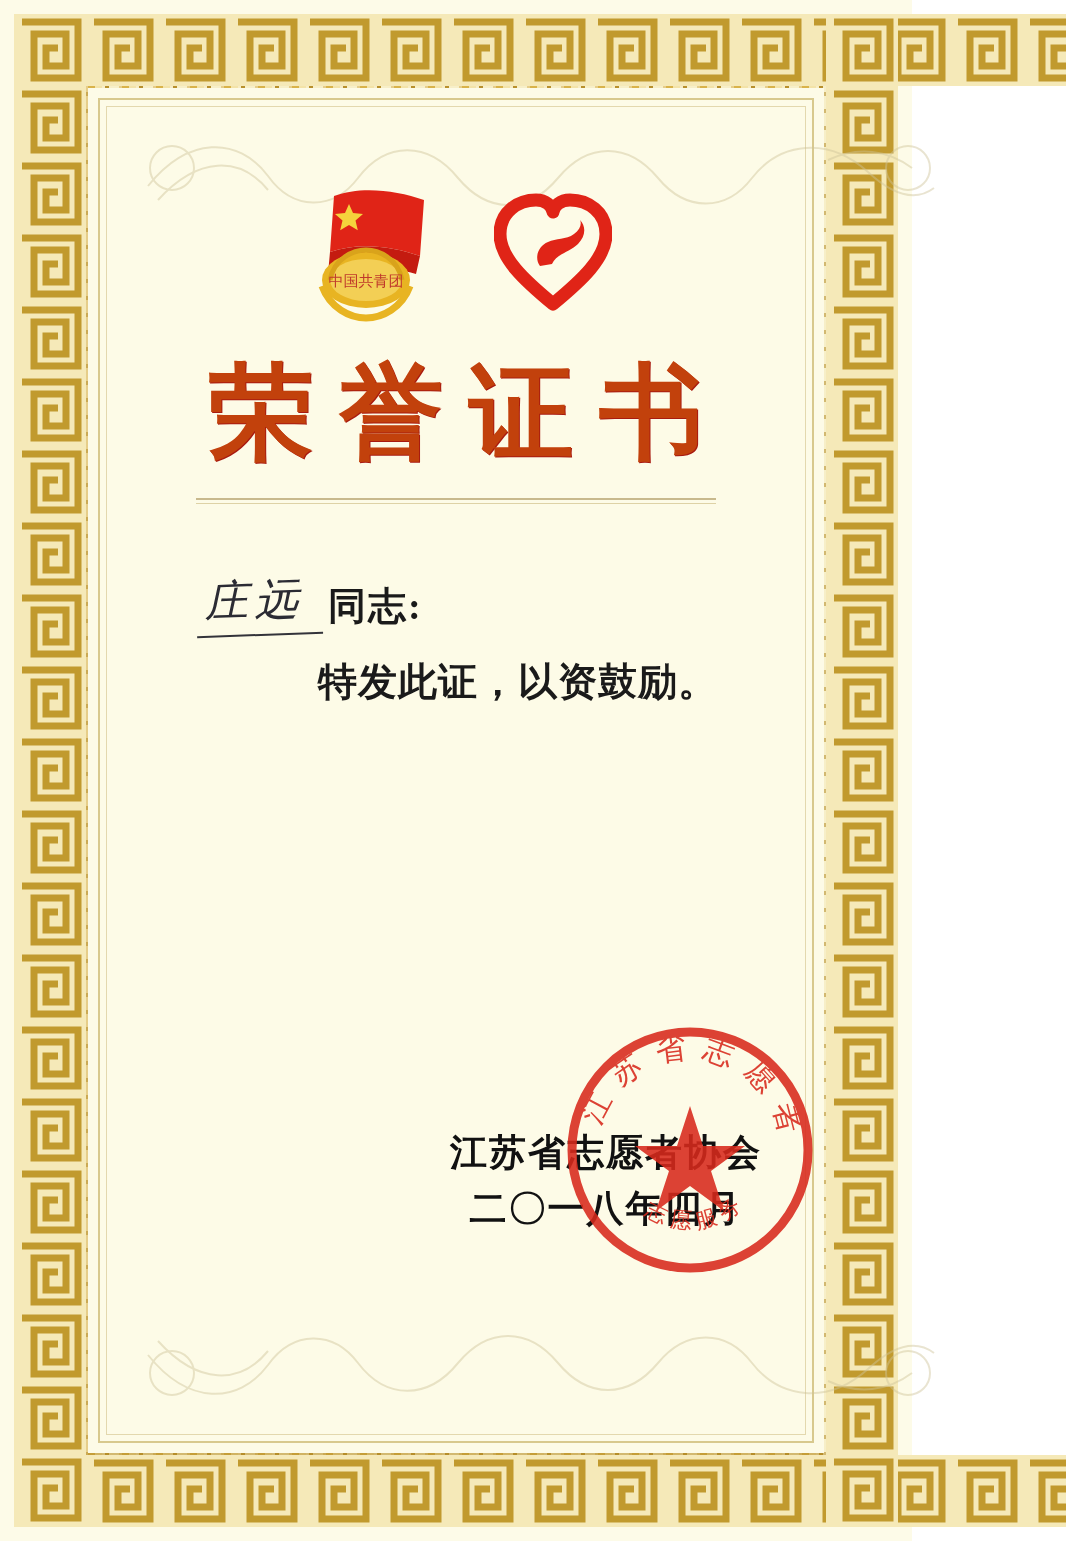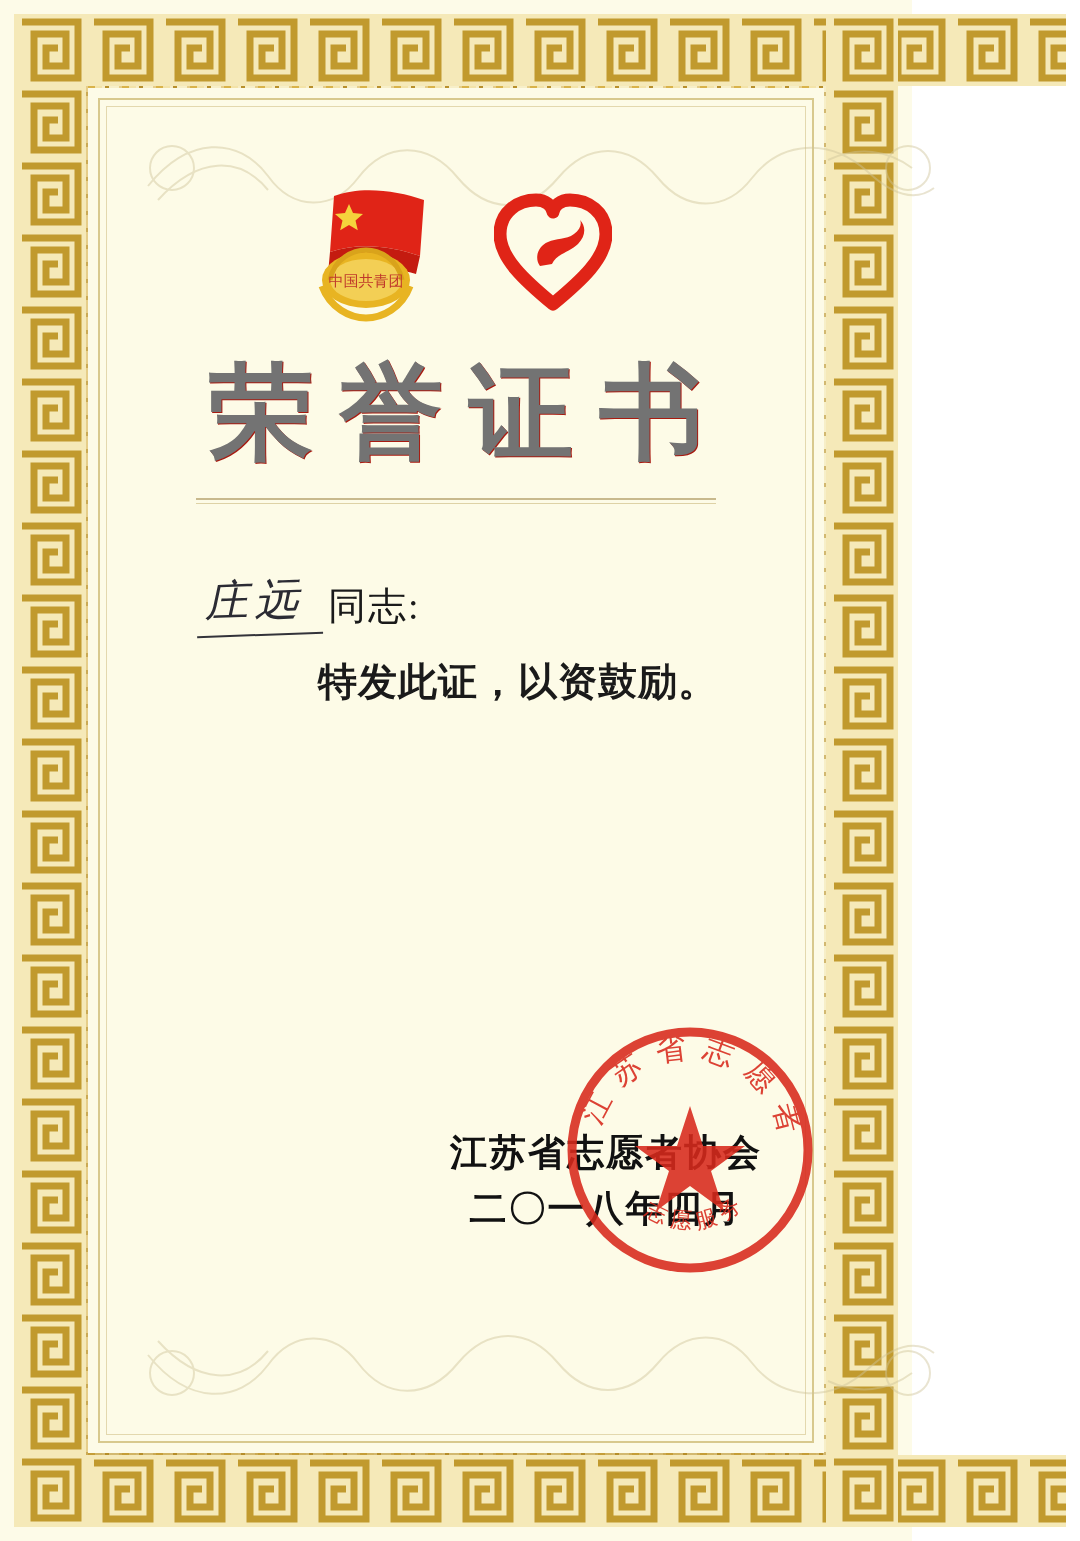--- a/index.html
+++ b/index.html
@@ -111,21 +111,21 @@
     position: absolute;
     left: 0;
     right: 0;
     top: 355px;
     text-align: center;
     font-family: "DejaVu Serif", "Liberation Serif", serif;
     font-weight: bold;
     font-size: 104px;
     letter-spacing: 26px;
     text-indent: 26px;
-    color: #737373;
+    color: #c2410c;
     text-shadow: 1px 1px 0 #a81a10;
     line-height: 1.1;
   }
   .title-rule {
     position: absolute;
     left: 196px;
     right: 196px;
     top: 498px;
     height: 3px;
     border-top: 2px solid #c8b98d;
@@ -153,21 +153,21 @@
     font-style: italic;
     color: #2b2b33;
     border-bottom: 2px solid #33333a;
     padding: 0 18px 4px 8px;
     margin-right: 6px;
     letter-spacing: 6px;
     transform: rotate(-2deg);
   }
   .salutation-suffix {
     font-size: 38px;
-    font-weight: normal;
+    font-weight: bold;
     letter-spacing: 2px;
     padding-bottom: 4px;
   }
   .paragraph {
     font-size: 39px;
     line-height: 66px;
     letter-spacing: 1px;
     text-indent: 78px;
     font-weight: bold;
     font-family: "DejaVu Serif", "Liberation Serif", serif;

